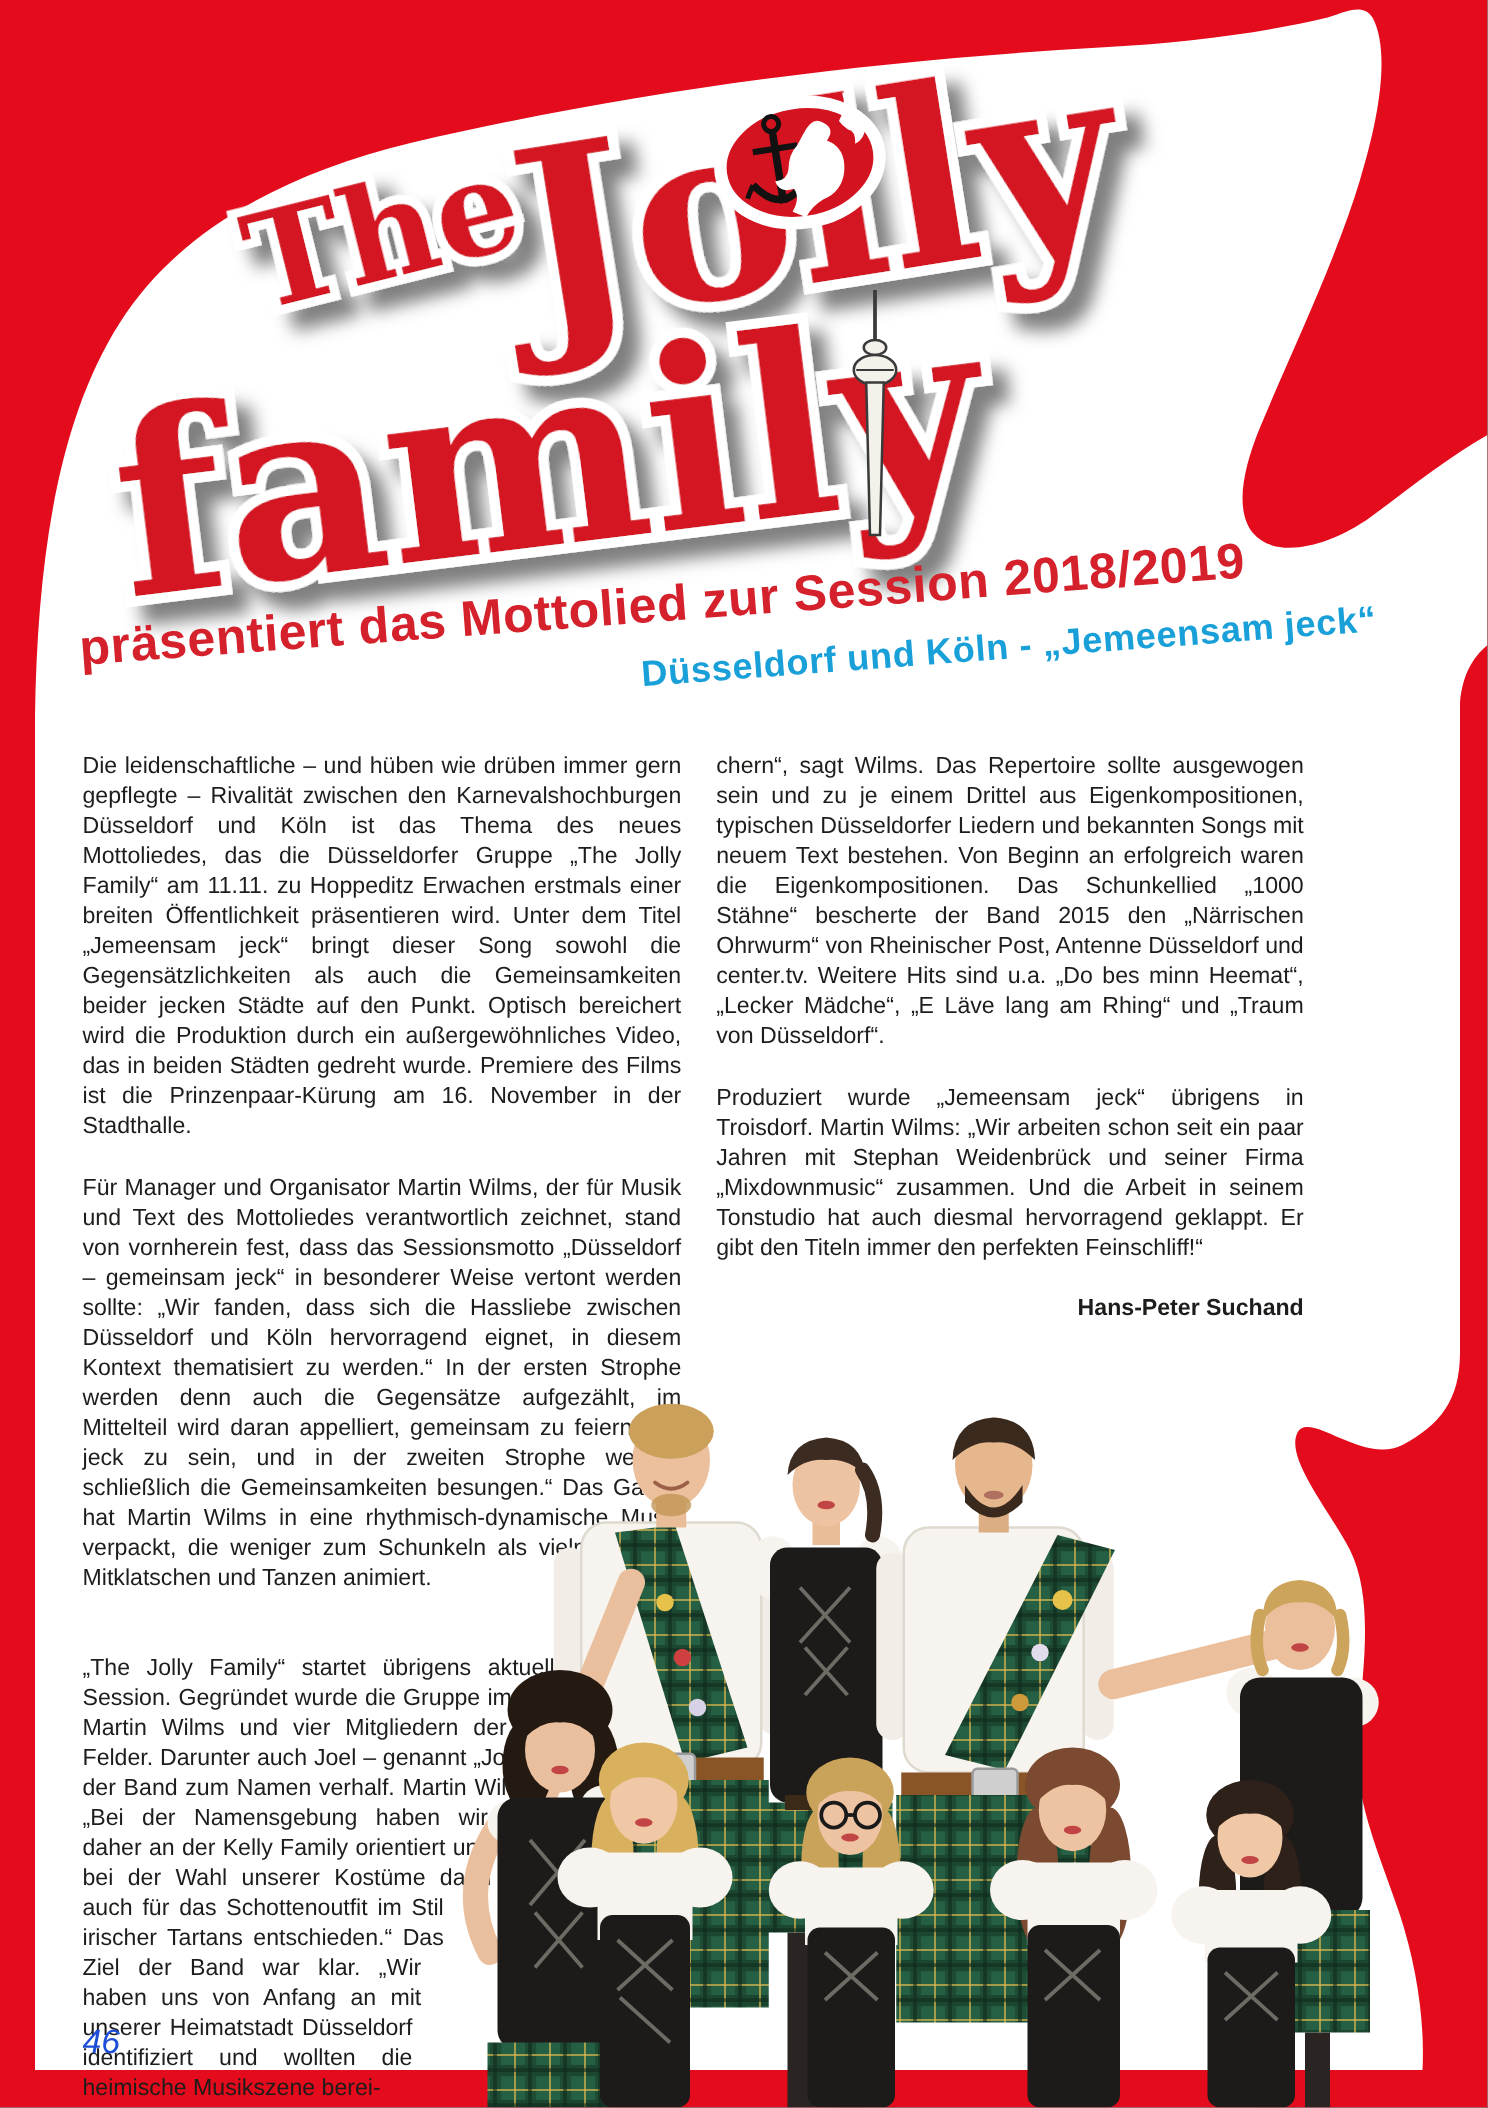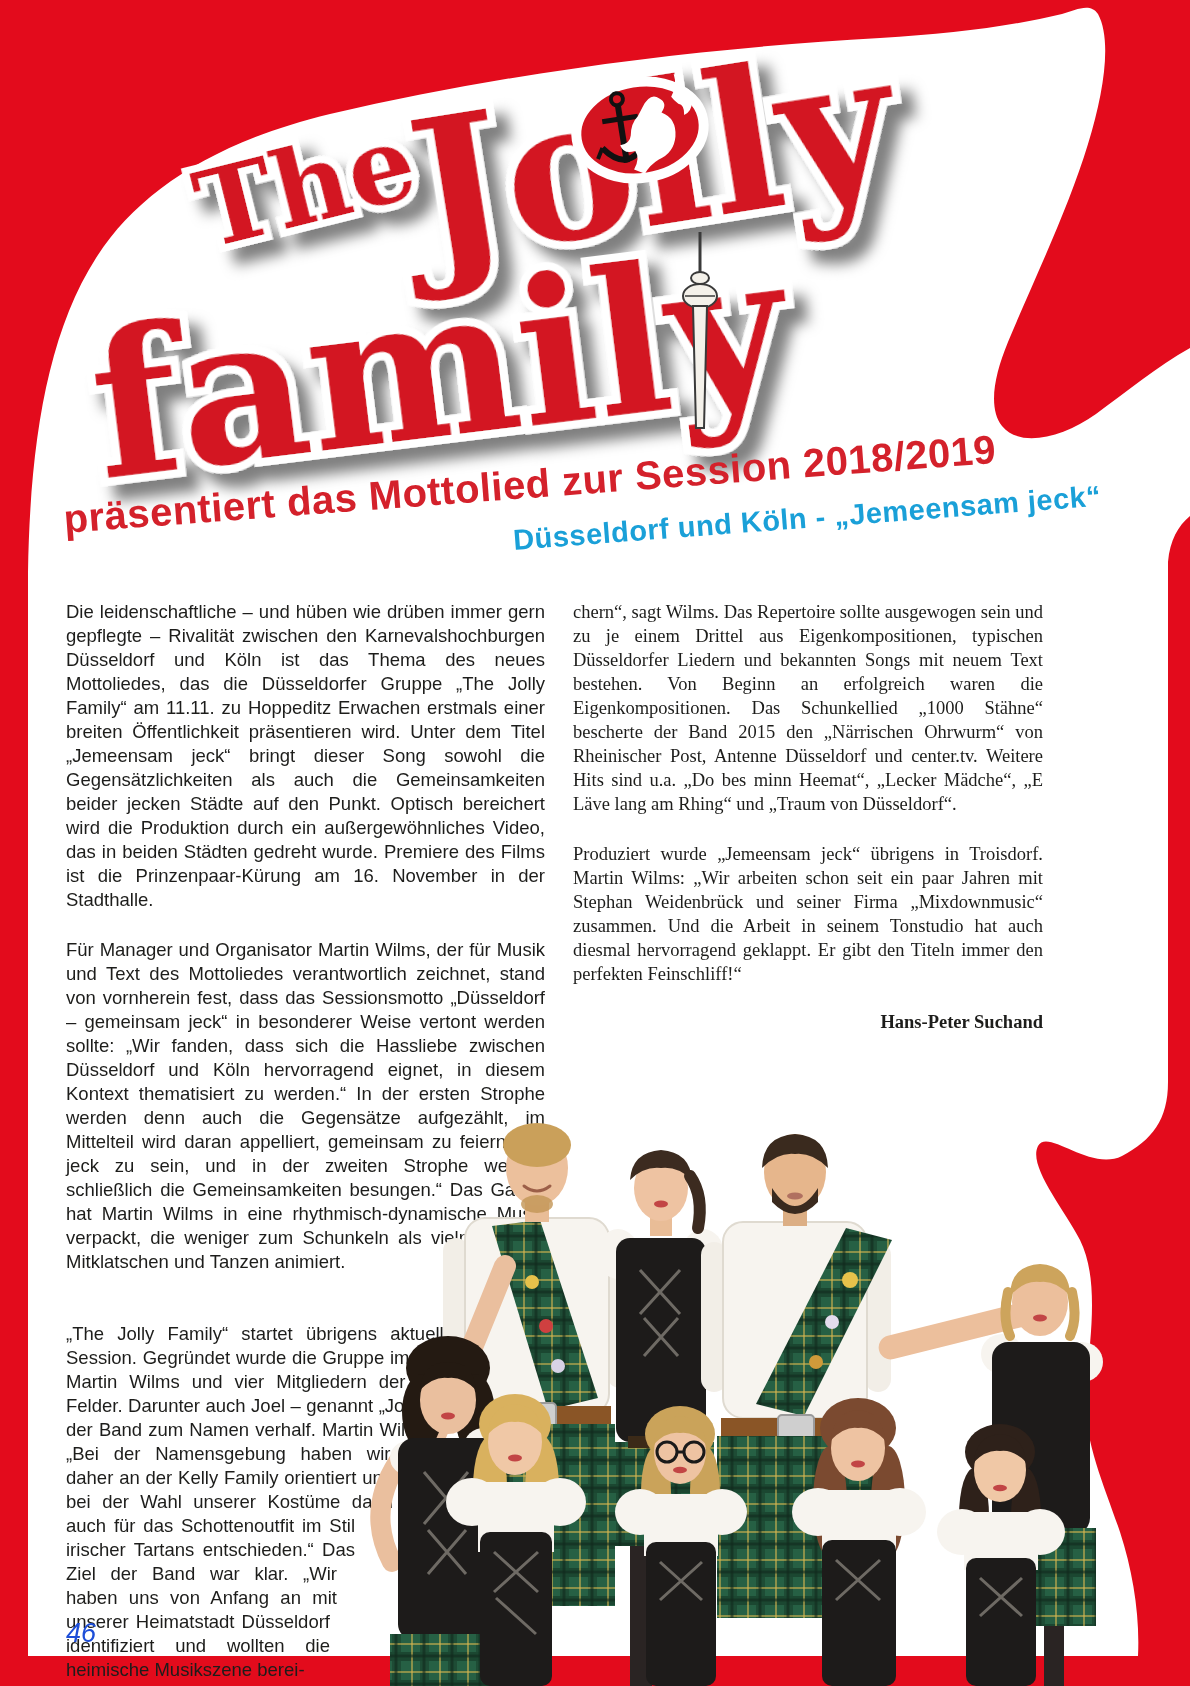--- a/index.html
+++ b/index.html
@@ -10,21 +10,21 @@
   #photo-art{position:absolute;left:0;top:0;z-index:3;pointer-events:none;}
 
   .tagline{position:absolute;z-index:2;font-weight:bold;white-space:nowrap;
            transform-origin:left top;letter-spacing:.5px;}
   #tagline-red{left:62px;top:497px;font-size:40px;color:#d4212b;transform:rotate(-4.3deg);}
   #tagline-blue{left:512px;top:524px;font-size:29px;color:#1aa0d8;transform:rotate(-4.3deg);}
 
   .col{position:absolute;top:600px;z-index:2;color:#1d1d1b;font-size:18.5px;line-height:24px;
        text-align:justify;}
   #col-left{left:66px;width:479px;}
-  #col-right{left:573px;width:470px;font-family:Liberation Serif, serif;}
+  #col-right{left:573px;width:470px;}
   .col p{margin:0 0 26px 0;}
   .col p:last-of-type{margin-bottom:0;}
   #p3-wrap{margin-top:48px;}
   .step{float:right;clear:right;height:48px;}
   .s1{width:1px;}.s2{width:68px;}.s3{width:110px;}.s4{width:152px;}
   .s5{width:190px;}.s6{width:208px;}.s7{width:215px;height:160px;}
   #byline{font-weight:bold;text-align:right;margin-top:24px;}
 
   #page-number{position:absolute;left:66px;top:1618px;z-index:2;font-size:27px;color:#1d4ed8;font-style:italic;}
 </style>

